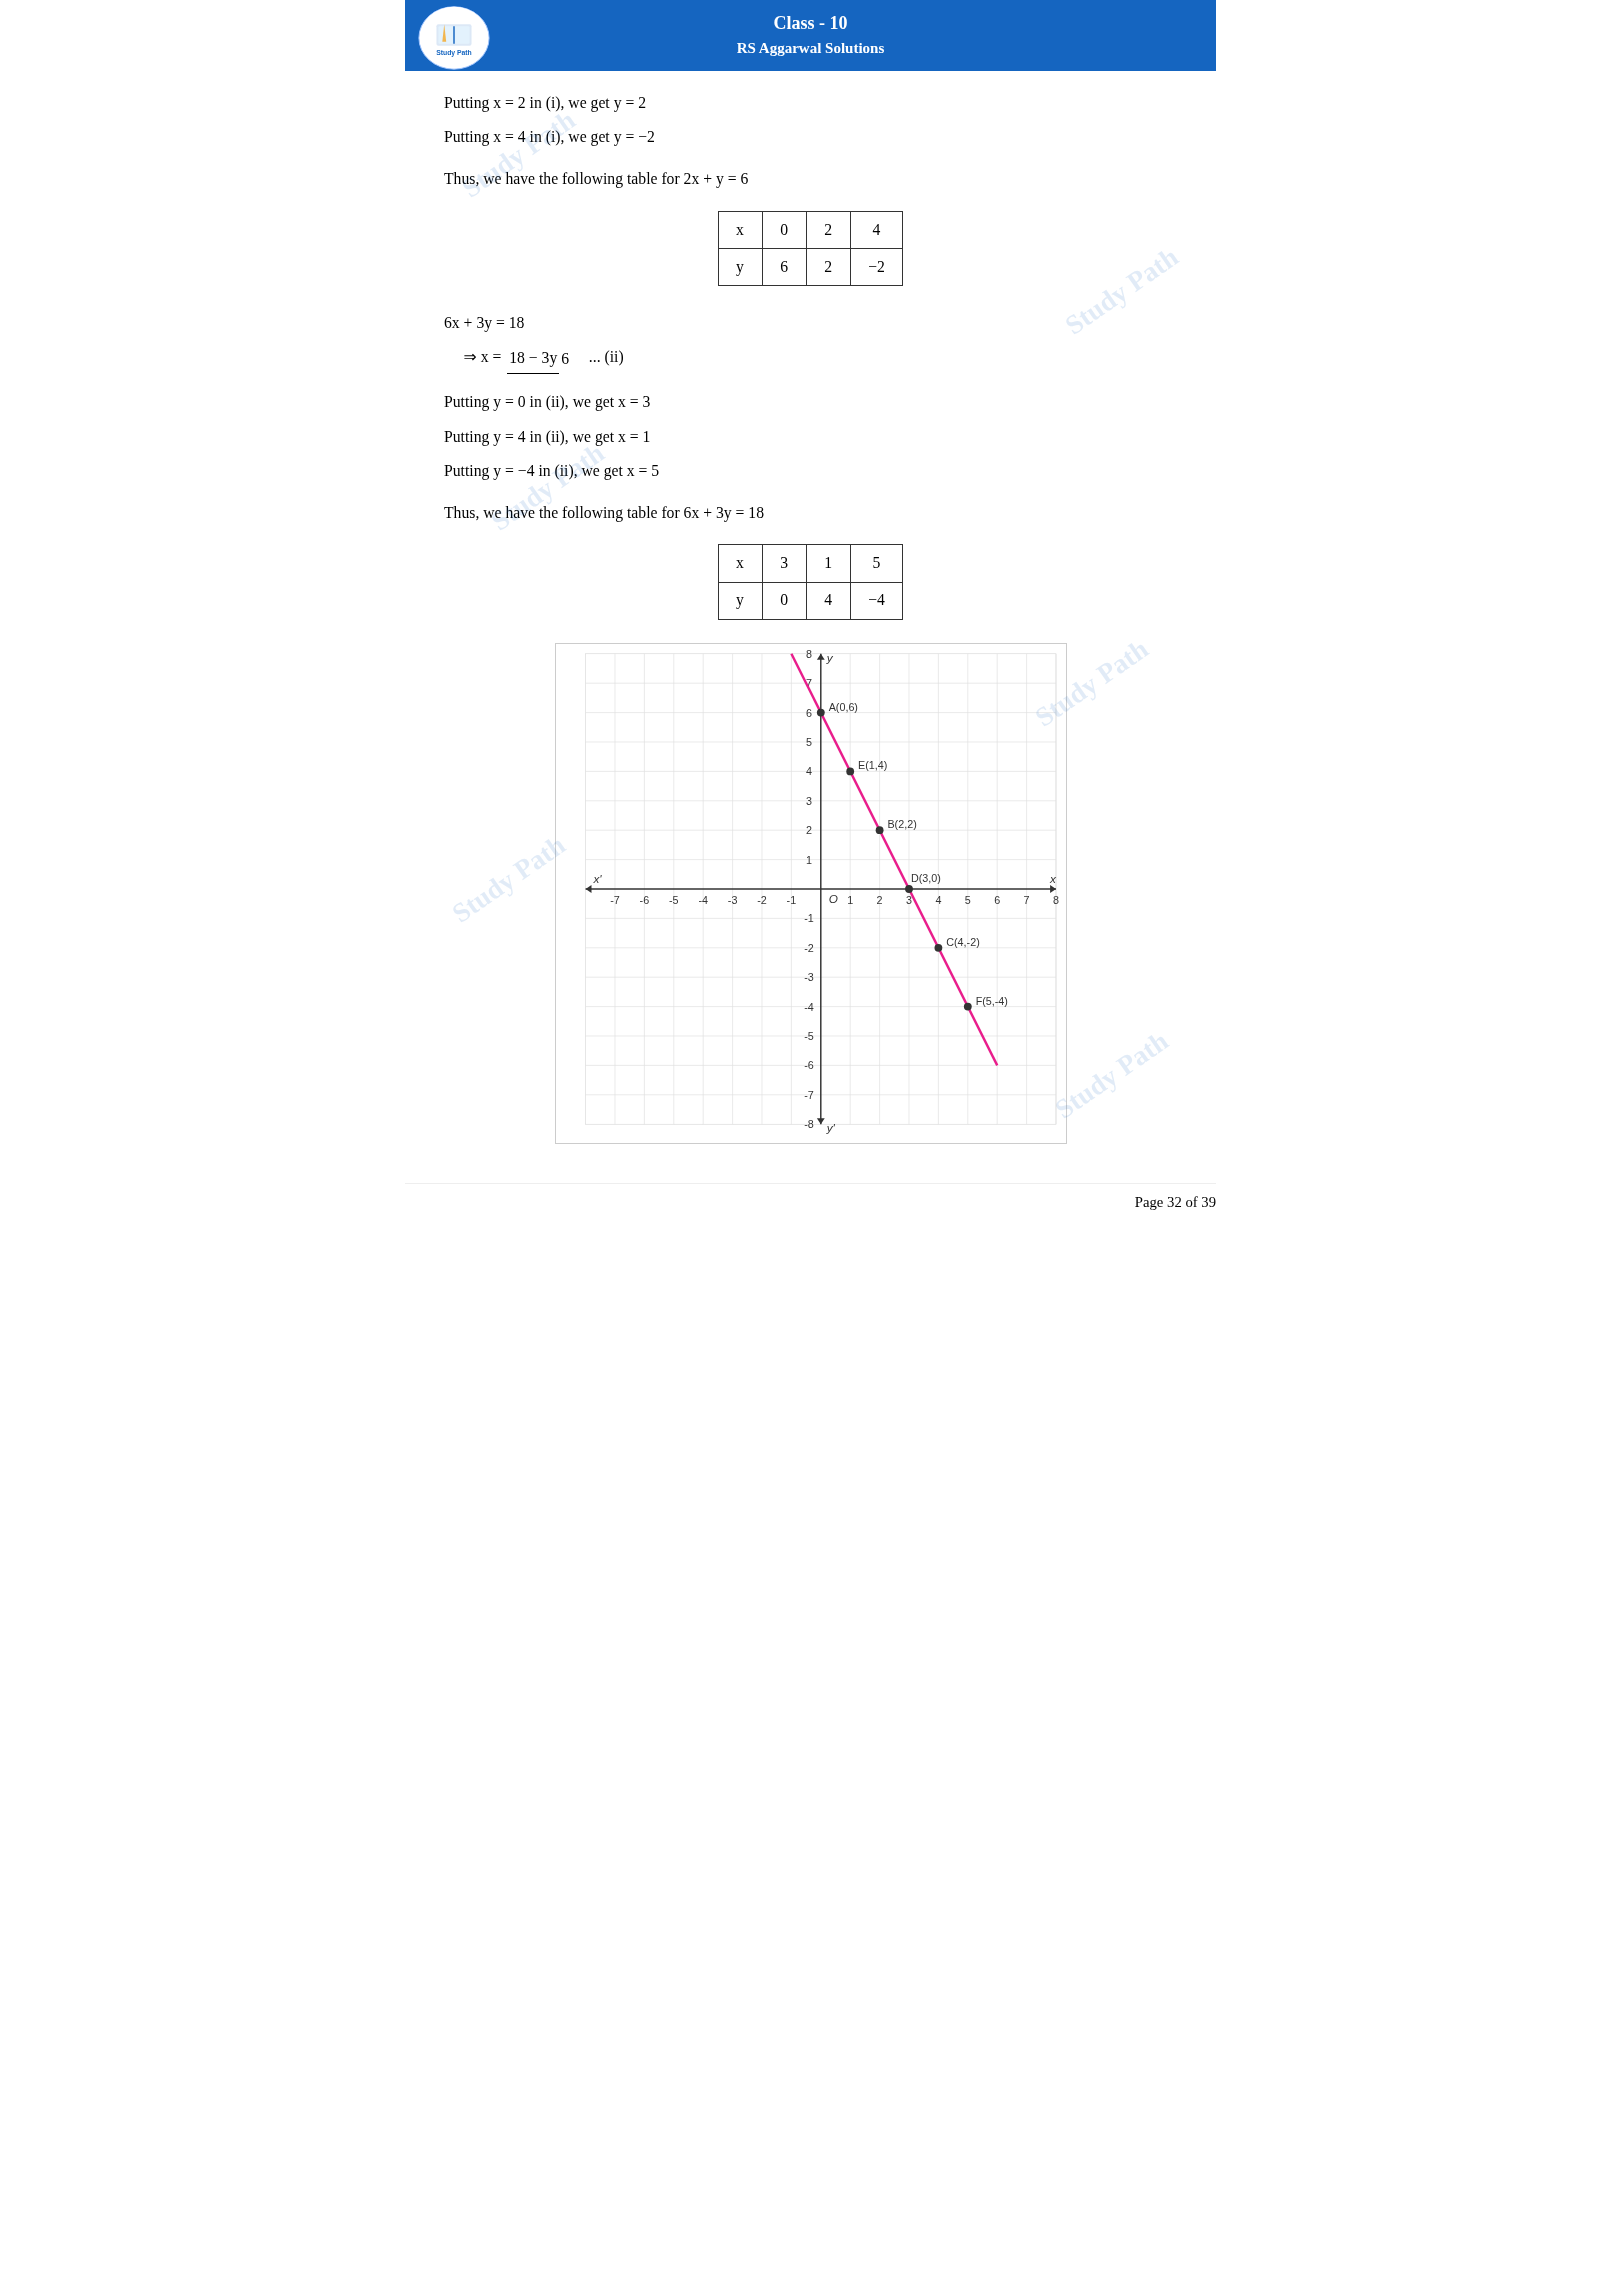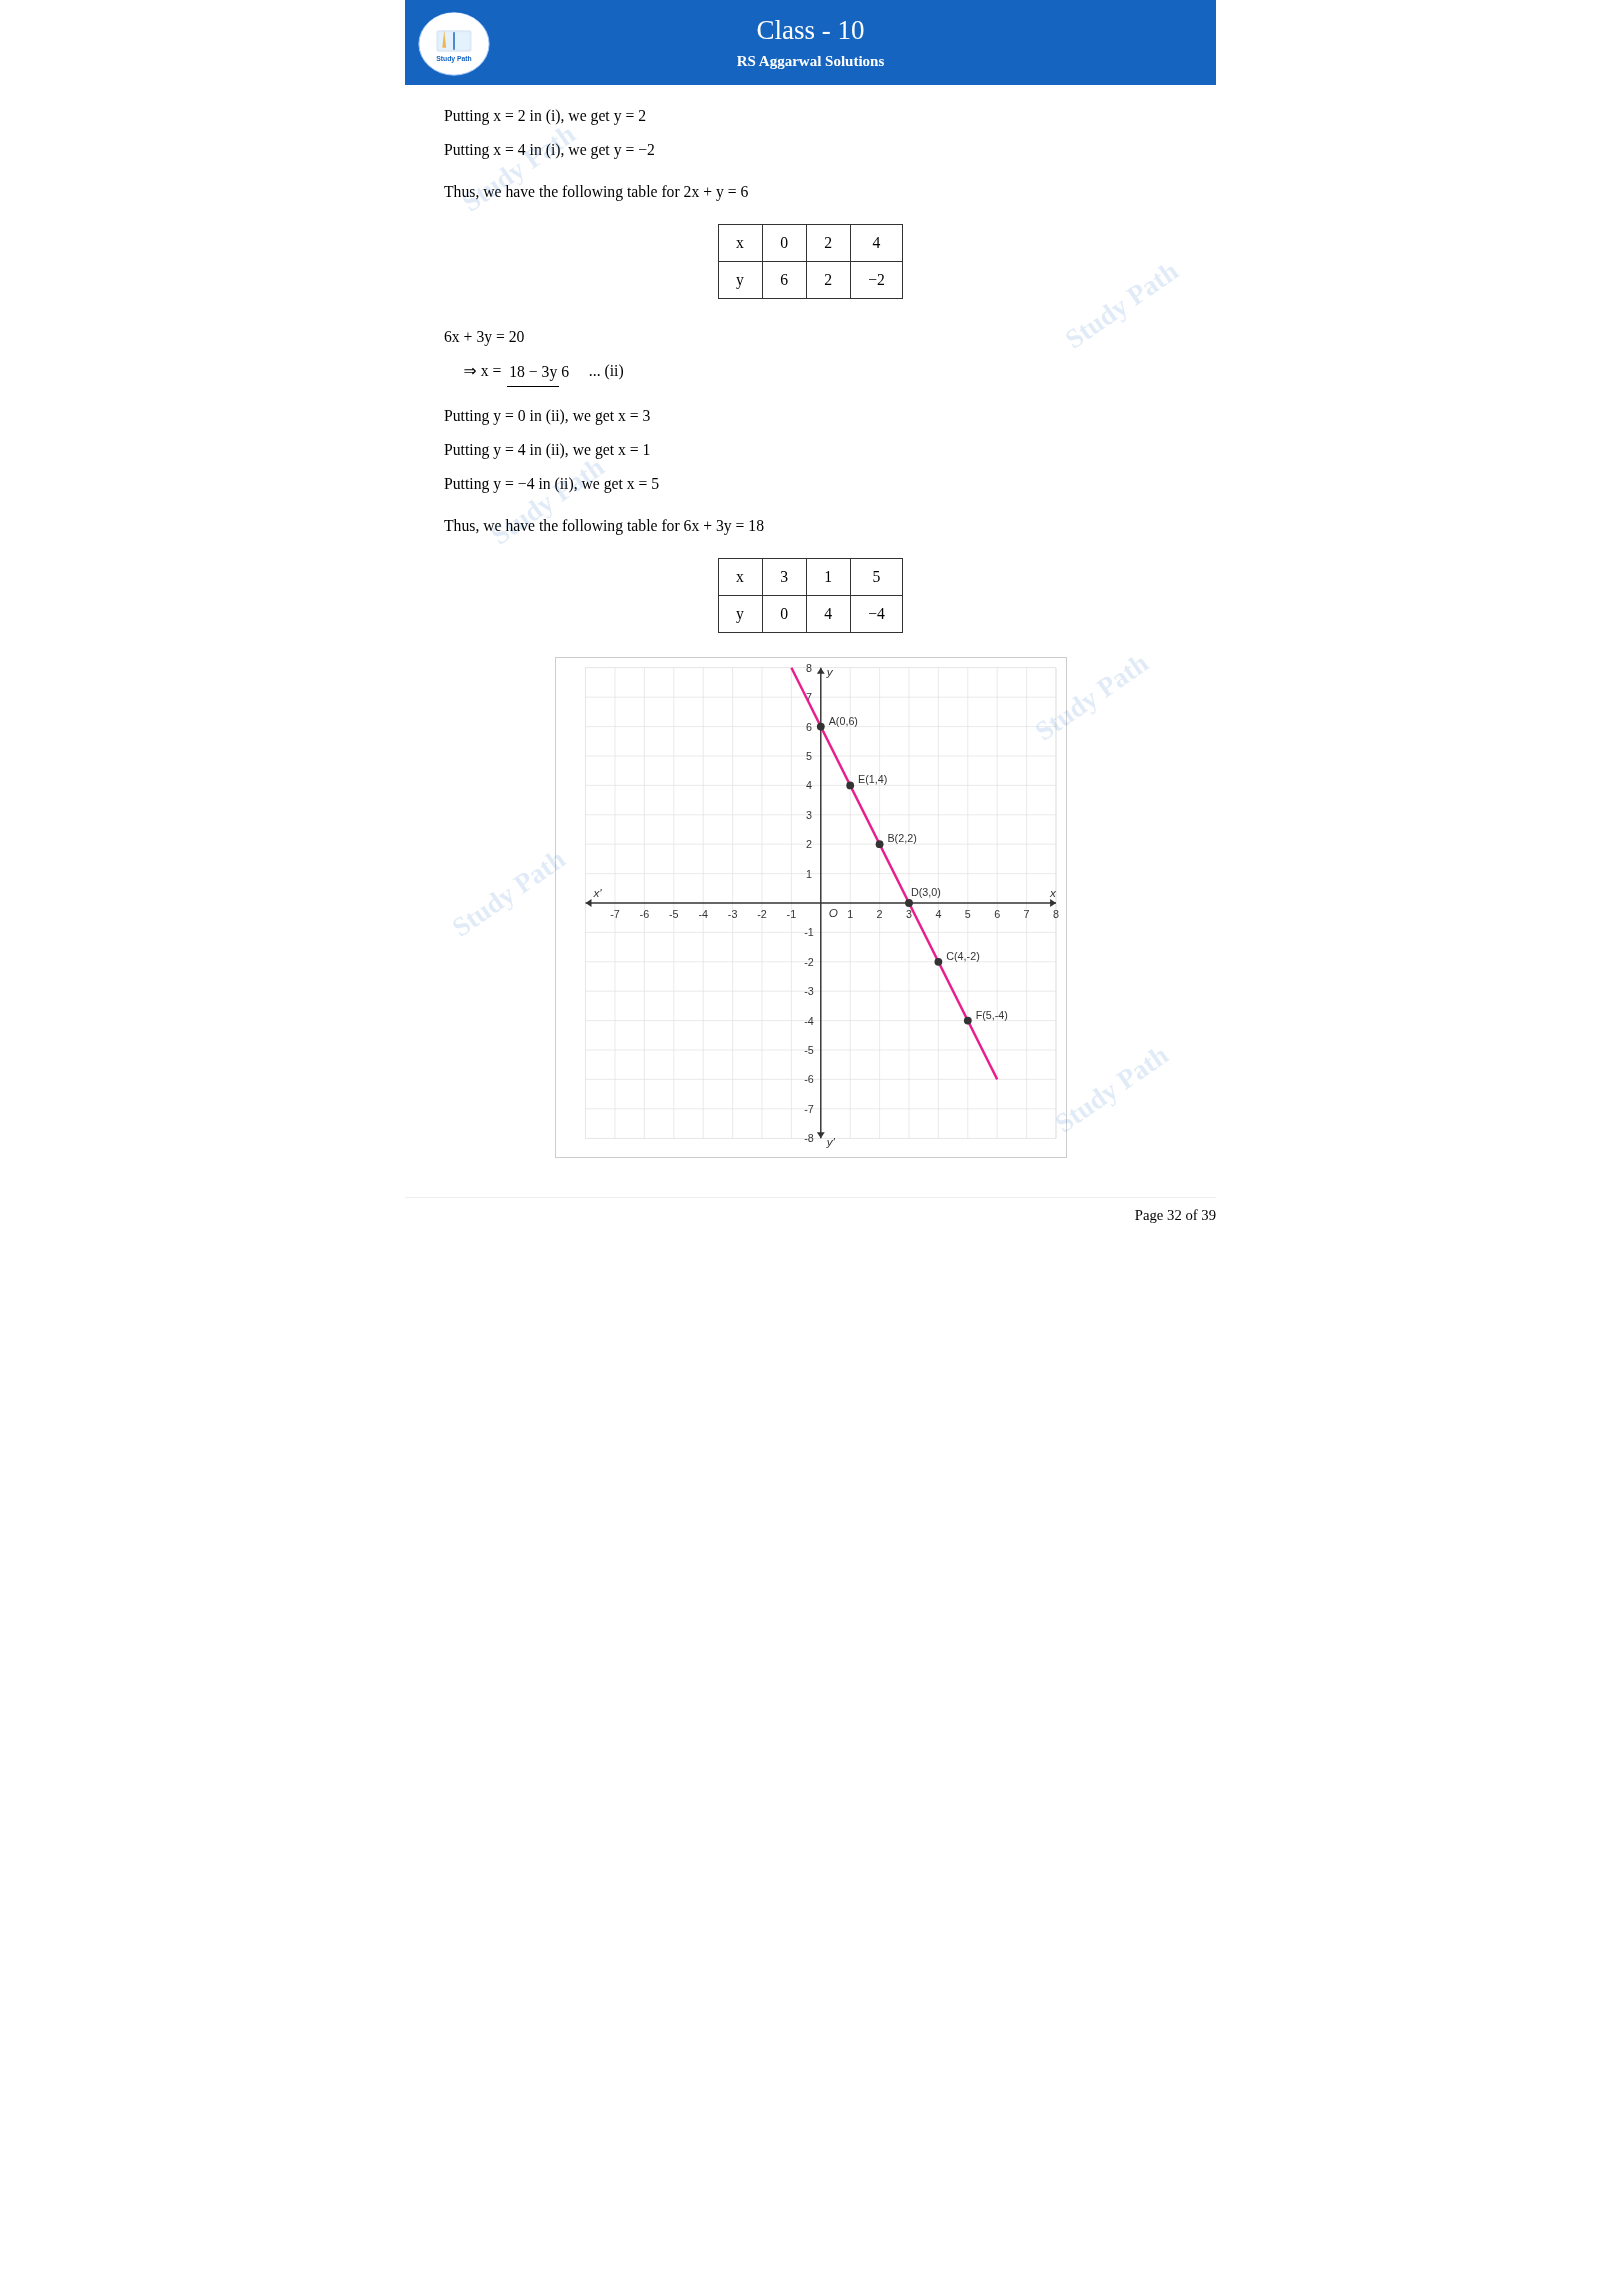--- a/index.html
+++ b/index.html
@@ -21,22 +21,22 @@
     }
     .header-logo {
       position: absolute;
       left: 9.8px;
       top: 50%;
       transform: translateY(-50%);
       width: 78px;
       height: 78px;
     }
     .header h1 {
-      font-size: 27px;
-      font-weight: normal;
+      font-size: 18px;
+      font-weight: bold;
       line-height: 1.5;
     }
     .header h2 {
       font-size: 15px;
       font-weight: bold;
       line-height: 1.5;
     }
     .header h3 {
       font-size: 15.7px;
       font-weight: normal;
@@ -185,21 +185,21 @@
         <td>6</td>
         <td>2</td>
         <td>−2</td>
       </tr>
     </tbody>
       </table>
   </div>
 
   <div class="section-gap"></div>
 
-  <p>6x + 3y = 20</p>
+  <p>6x + 3y = 18</p>
   <div class="math-block">
     <span>⇒ x = </span>
     <span class="fraction">
       <span class="numerator">18 − 3y</span>
       <span class="denominator">6</span>
     </span>
     <span>&nbsp;&nbsp;&nbsp;... (ii)</span>
   </div>
 
   <div class="section-gap"></div>

